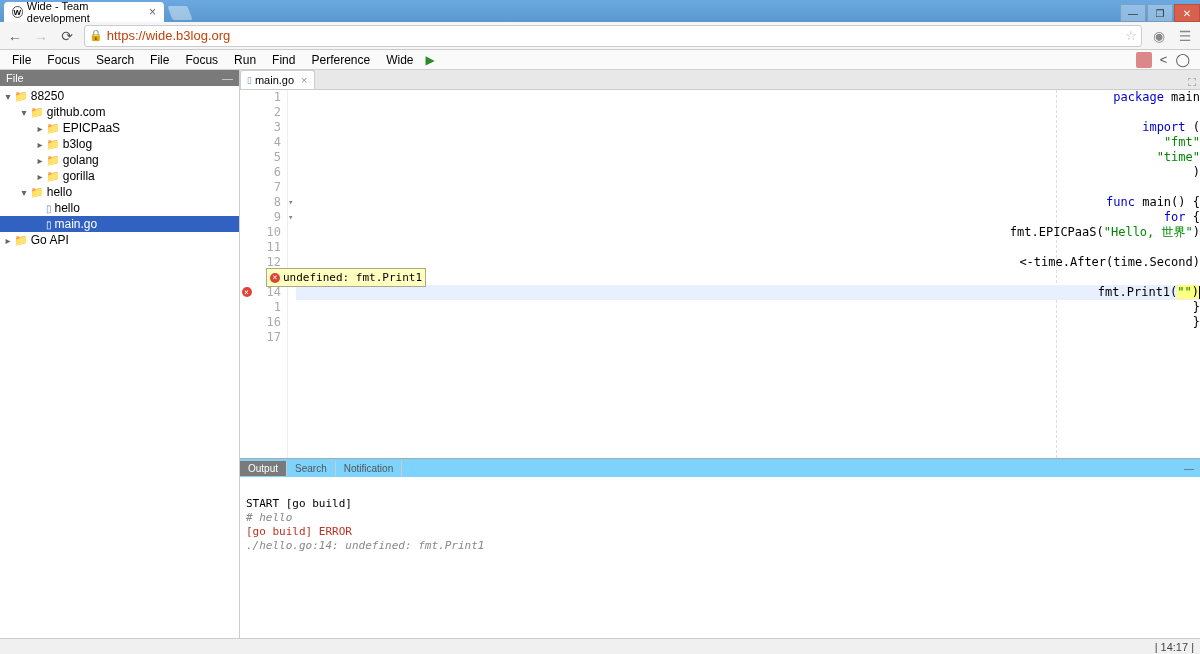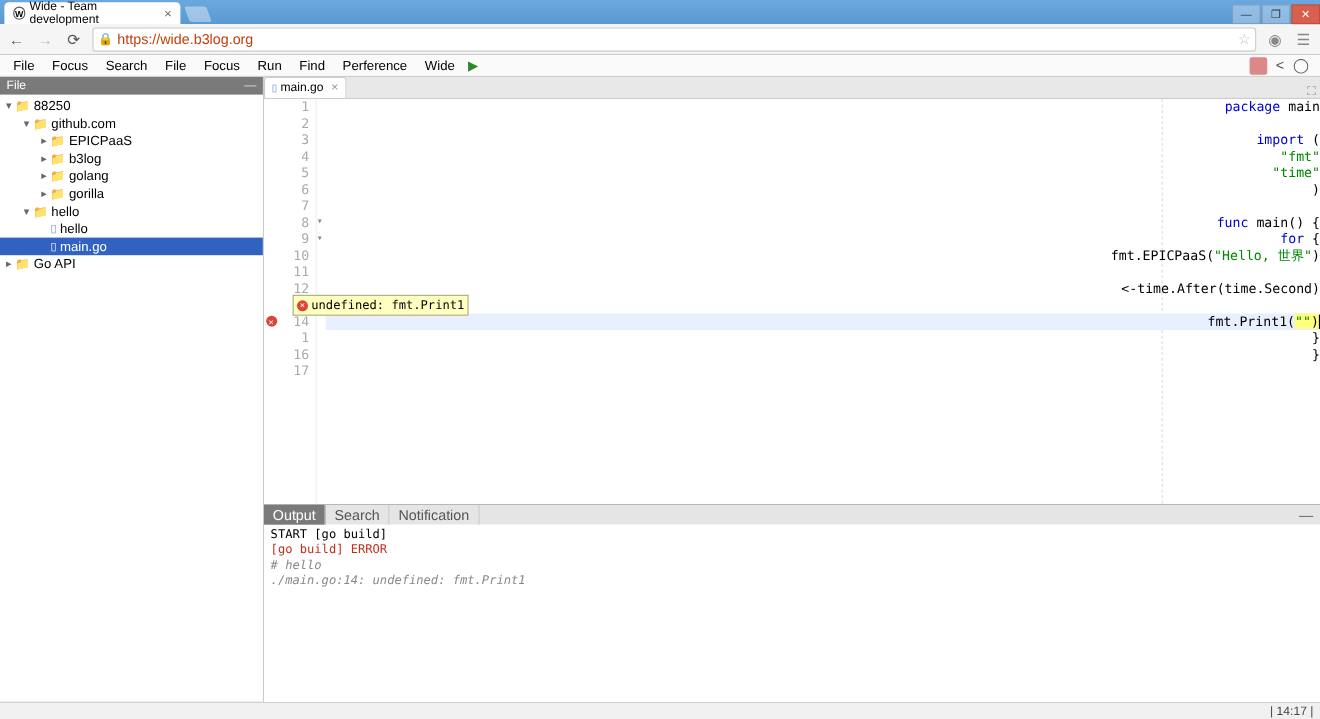--- a/index.html
+++ b/index.html
@@ -65,26 +65,26 @@
 .error-mark::after { content:"×"; color:#fff; font-size:8px; position:absolute; left:2px; top:-2px; }
 .tooltip-err { position:absolute; background:#ffffc0; border:1px solid #aa8; padding:1px 3px; font-size:11px; color:#000; display:flex; align-items:center; gap:3px; z-index:10; }
 .tooltip-err .dot { width:10px; height:10px; background:#d43; border-radius:5px; display:inline-flex; align-items:center; justify-content:center; color:#fff; font-size:8px; }
 .cursor-bar { display:inline-block; width:1px; height:13px; background:#000; vertical-align:middle; }
 .hl-yellow { background: #ffff80; }
 .right-margin { position:absolute; top:0; bottom:0; border-left:1px dashed #ddd; left:760px; }
 .fold-mark { position:absolute; color:#888; font-size:9px; }
 
 
 .bottom-panel { height: 180px; border-top:1px solid #aaa; display:flex; flex-direction:column; }
-.bottom-tabs { height:18px; background:#e5e5e5; display:flex; align-items:center; font-size:13px; }
+.bottom-tabs { height:18px; background:#7dd3fc; display:flex; align-items:center; font-size:10px; }
 .btab { padding:2px 8px; cursor:pointer; color:#555; border-right:1px solid #ccc; }
 .btab.active { background:#7a7a7a; color:#fff; }
 .btab-spacer { flex:1; }
 .btab-min { padding:0 6px; cursor:pointer; color:#666; }
-.output { flex:1; font-family:Consolas,monospace; font-size:11px; padding:2px 6px; line-height:14px; overflow:auto; background:#fff; }
+.output { flex:1; font-family:Consolas,monospace; font-size:11px; padding:20px 6px; line-height:14px; overflow:auto; background:#fff; }
 .out-line { white-space:pre; }
 .out-error { color:#c03020; }
 .out-comment { color:#888; font-style:italic; }
 
 
 .statusbar { height:16px; background:#f0f0f0; border-top:1px solid #ccc; display:flex; align-items:center; font-size:11px; padding:0 6px; }
 .statusbar .right { margin-left:auto; color:#444; }
 </style>
 </head>
 <body>
@@ -259,23 +259,23 @@
     <div class="bottom-panel">
       <div class="bottom-tabs">
         <span class="btab active">Output</span>
         <span class="btab">Search</span>
         <span class="btab">Notification</span>
         <span class="btab-spacer"></span>
         <span class="btab-min">—</span>
       </div>
       <div class="output">
         <div class="out-line">START [go build]</div>
+        <div class="out-line out-comment"># hello</div>
         <div class="out-line out-error">[go build] ERROR</div>
-        <div class="out-line out-comment"># hello</div>
-        <div class="out-line out-comment">./main.go:14: undefined: fmt.Print1</div>
+        <div class="out-line out-comment">./hello.go:14: undefined: fmt.Print1</div>
       </div>
     </div>
   </div>
 </div>
 
 <div class="statusbar">
   <span class="right">| 14:17 |</span>
 </div>
 
 </body></html>

